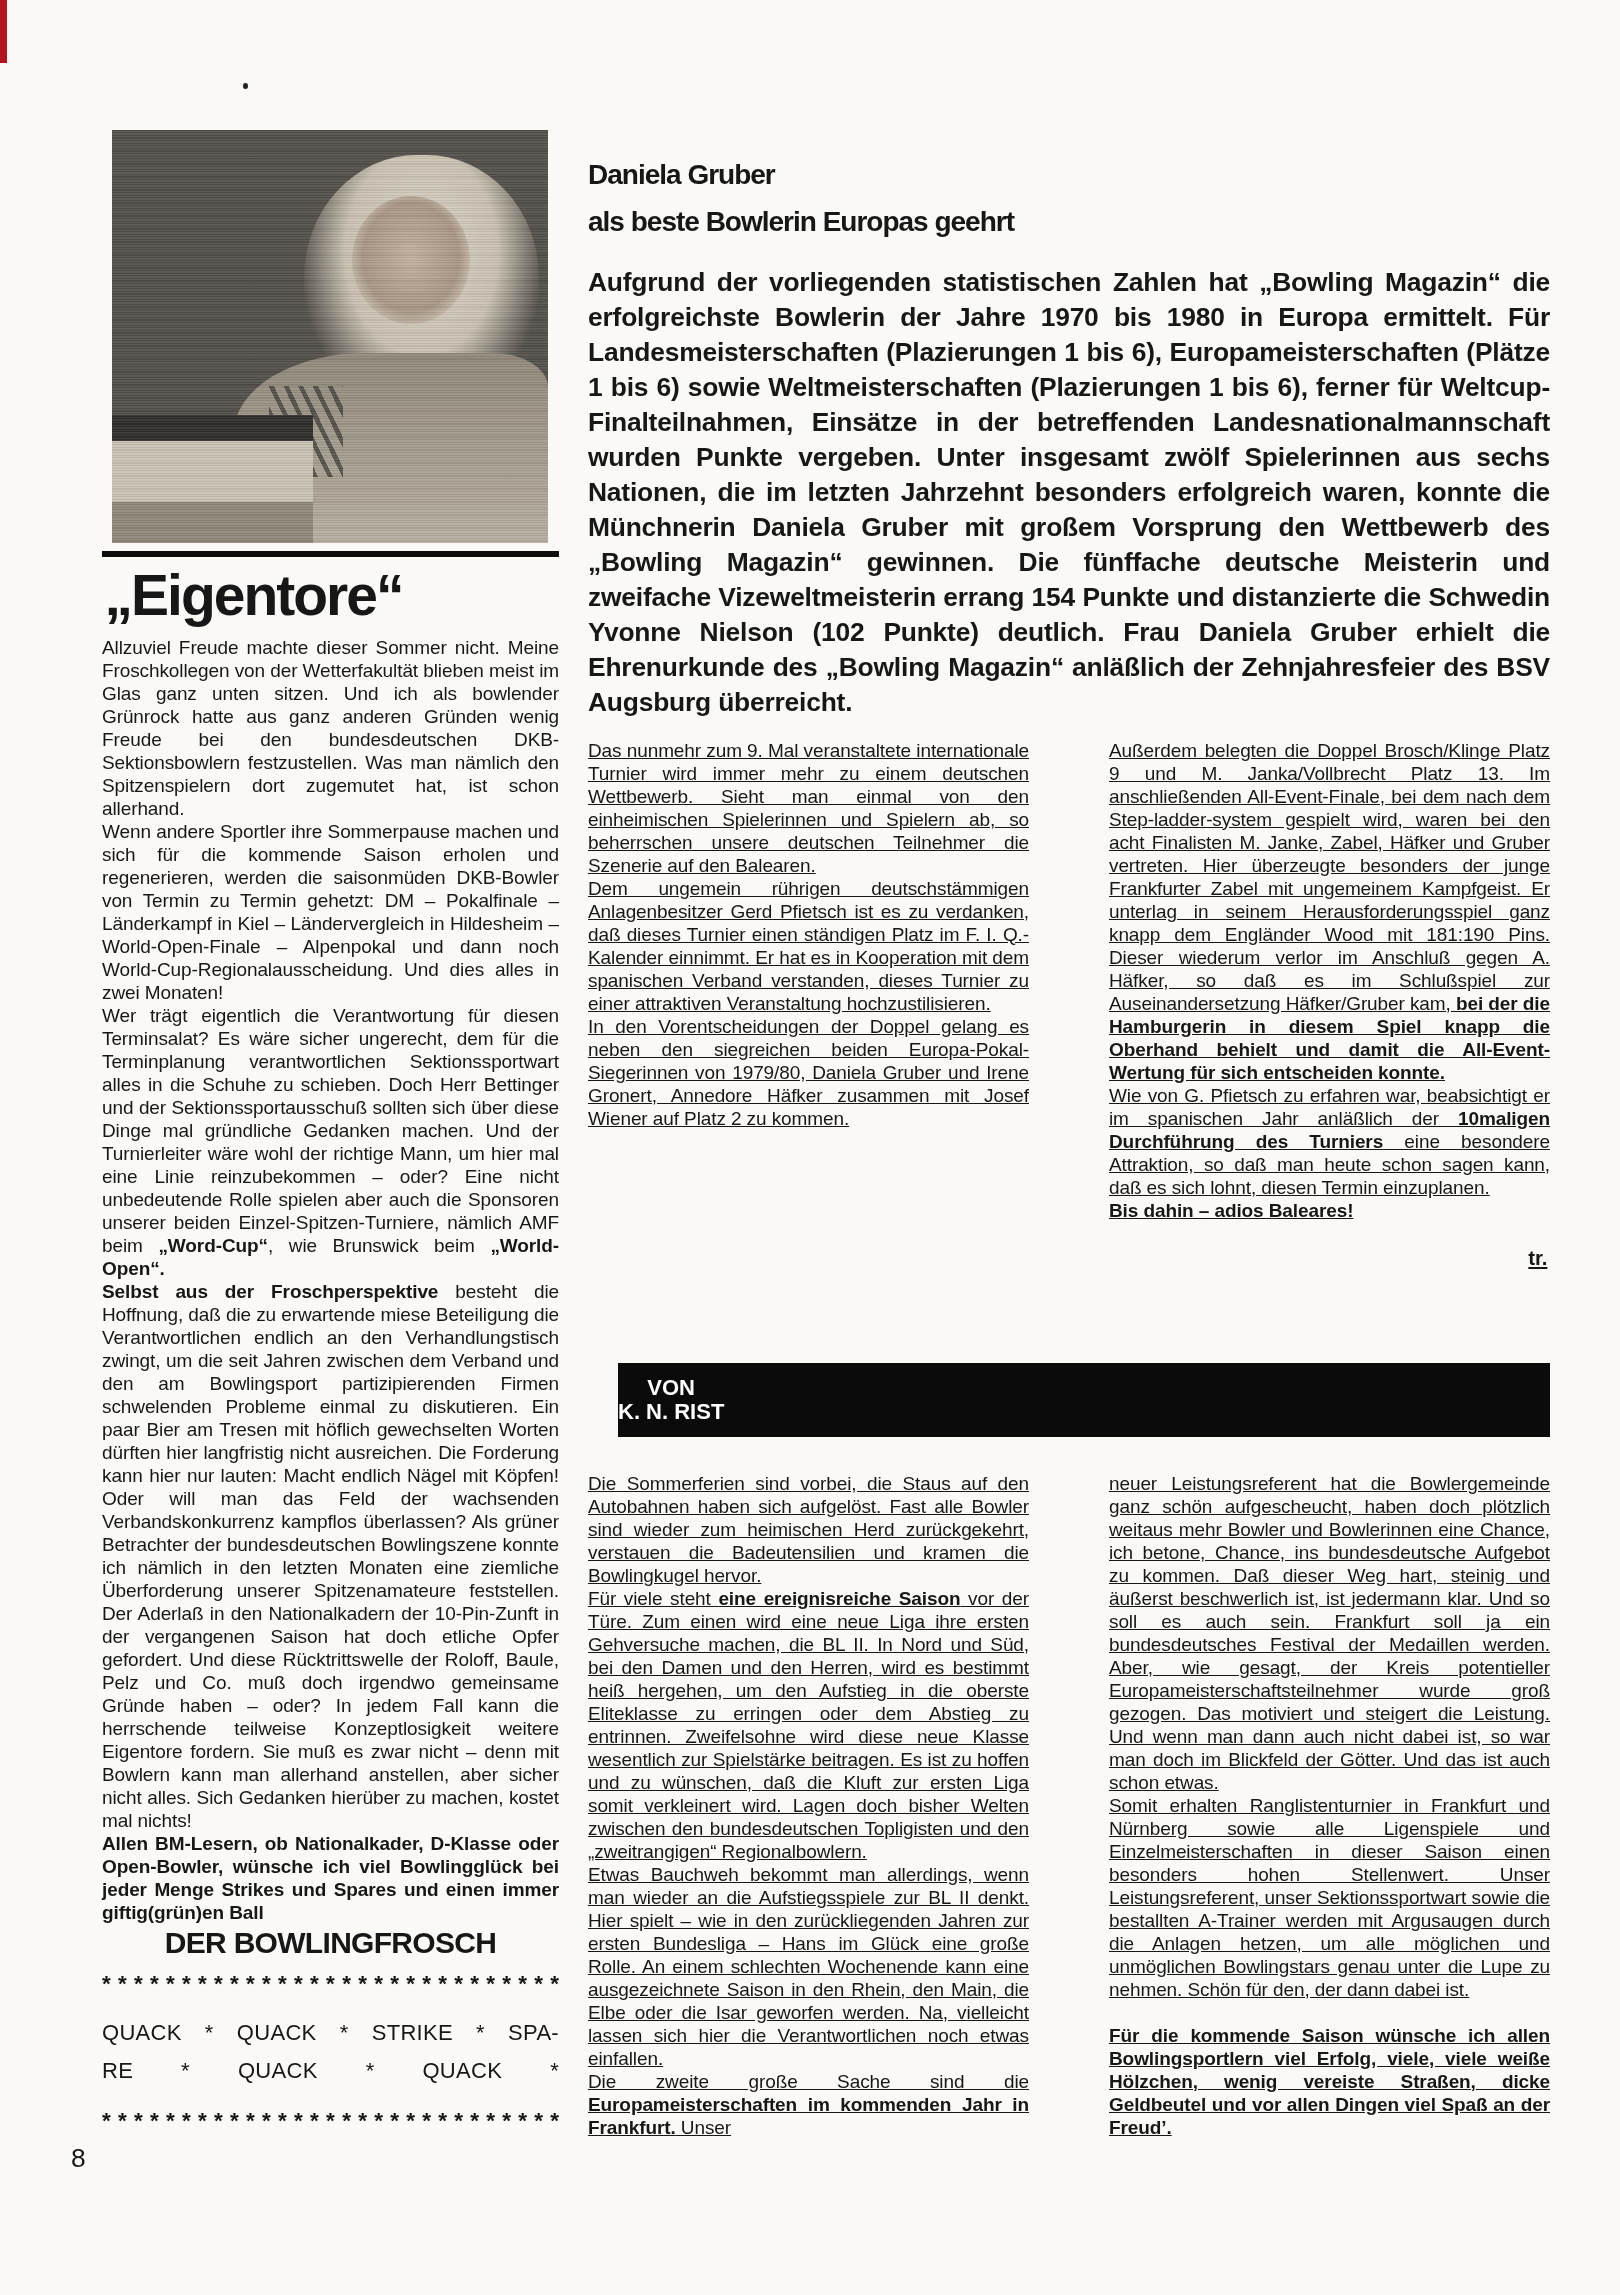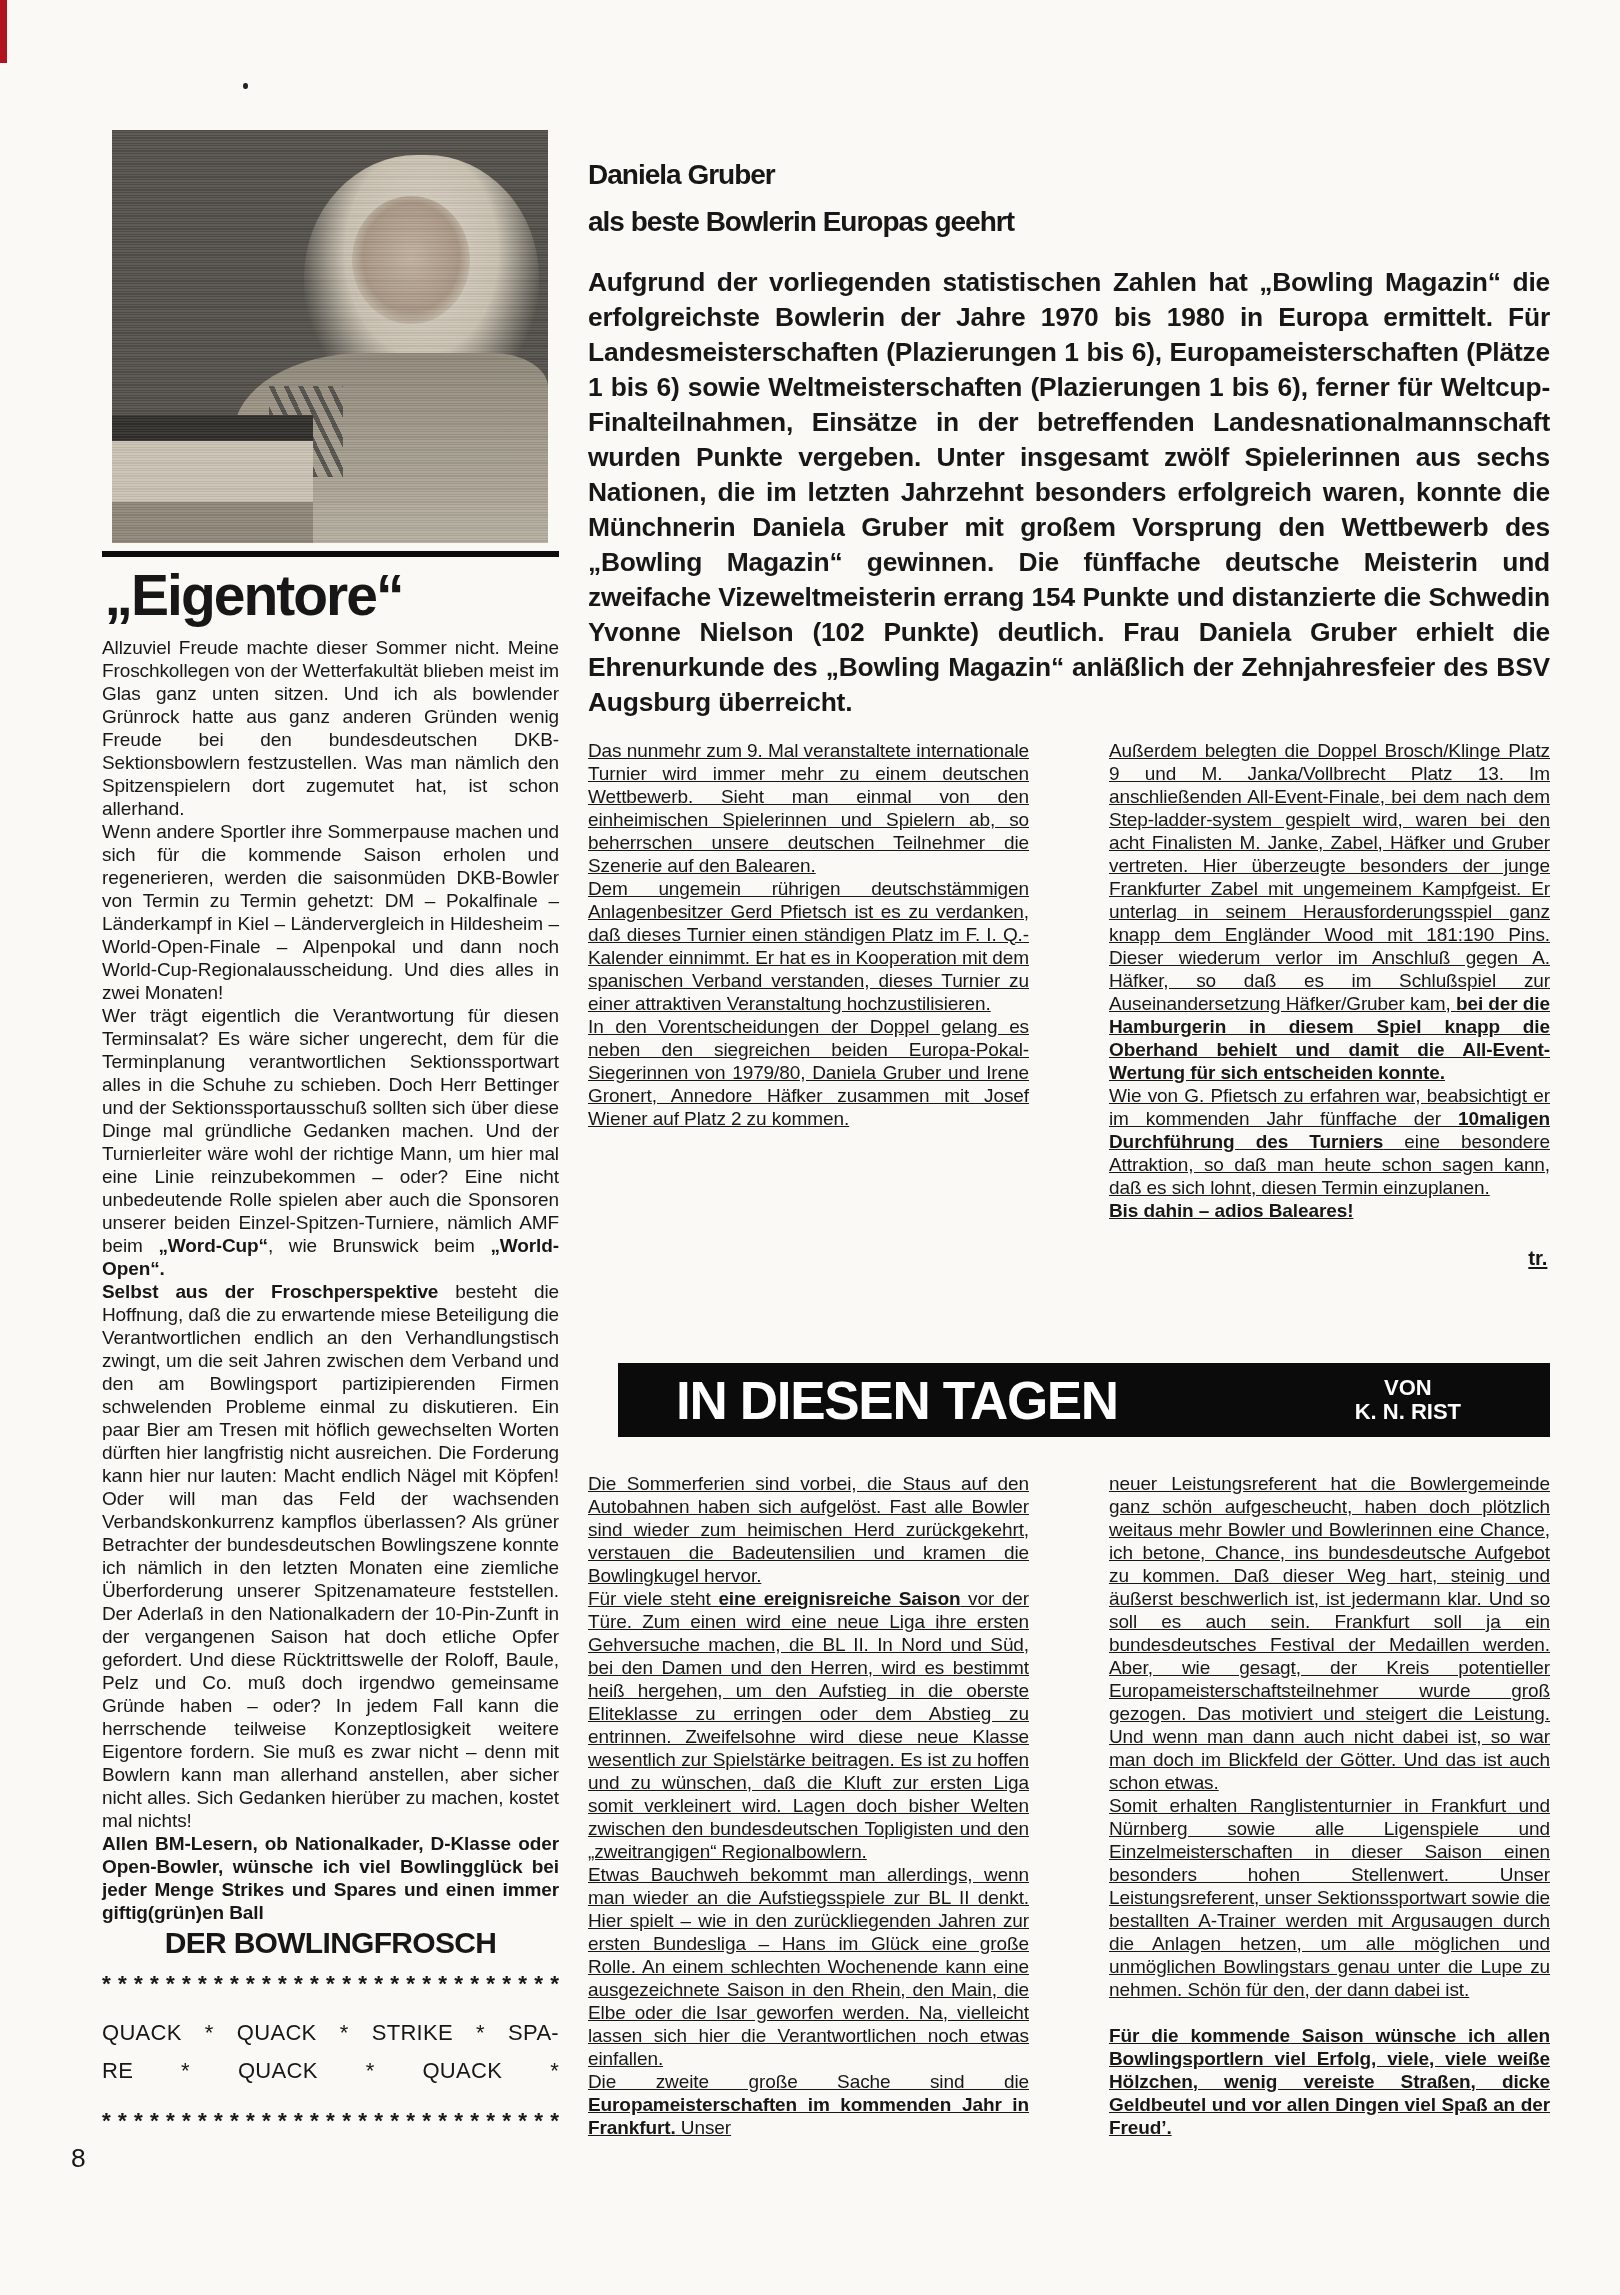--- a/index.html
+++ b/index.html
@@ -116,30 +116,29 @@
   <div class="article2">
     <div class="cols copy">
       <div class="col">
           <p class="para"><span>Das nunmehr zum 9. Mal veranstaltete internationale Turnier wird immer mehr zu einem deutschen Wettbewerb. Sieht man einmal von den einheimischen Spielerinnen und Spielern ab, so beherrschen unsere deutschen Teilnehmer die Szenerie auf den Balearen.</span></p>
           <p class="para"><span>Dem ungemein rührigen deutschstämmigen Anlagenbesitzer Gerd Pfietsch ist es zu verdanken, daß dieses Turnier einen ständigen Platz im F. I. Q.-Kalender einnimmt. Er hat es in Kooperation mit dem spanischen Verband verstanden, dieses Turnier zu einer attraktiven Veranstaltung hochzustilisieren.</span></p>
           <p class="para"><span>In den Vorentscheidungen der Doppel gelang es neben den siegreichen beiden Europa-Pokal-Siegerinnen von 1979/80, Daniela Gruber und Irene Gronert, Annedore Häfker zusammen mit Josef Wiener auf Platz 2 zu kommen.</span></p>
         </div>
       <div class="col">
         <div>
             <p class="para"><span>Außerdem belegten die Doppel Brosch/Klinge Platz 9 und M. Janka/Vollbrecht Platz 13. Im anschließenden All-Event-Finale, bei dem nach dem Step-ladder-system gespielt wird, waren bei den acht Finalisten M. Janke, Zabel, Häfker und Gruber vertreten. Hier überzeugte besonders der junge Frankfurter Zabel mit ungemeinem Kampfgeist. Er unterlag in seinem Herausforderungsspiel ganz knapp dem Engländer Wood mit 181:190 Pins. Dieser wiederum verlor im Anschluß gegen A. Häfker, so daß es im Schlußspiel zur Auseinandersetzung Häfker/Gruber kam, </span><span class="b">bei der die Hamburgerin in diesem Spiel knapp die Oberhand behielt und damit die All-Event-Wertung für sich entscheiden konnte.</span></p>
-            <p class="para"><span>Wie von G. Pfietsch zu erfahren war, beabsichtigt er im kommenden Jahr fünffache der </span><span class="b">10maligen Durchführung des Turniers</span><span> eine besondere Attraktion, so daß man heute schon sagen kann, daß es sich lohnt, diesen Termin einzuplanen.</span></p>
+            <p class="para"><span>Wie von G. Pfietsch zu erfahren war, beabsichtigt er im spanischen Jahr anläßlich der </span><span class="b">10maligen Durchführung des Turniers</span><span> eine besondere Attraktion, so daß man heute schon sagen kann, daß es sich lohnt, diesen Termin einzuplanen.</span></p>
             <p class="para"><span class="b">Bis dahin – adios Baleares!</span></p>
           </div>
         <div class="byline-tr">tr.</div>
       </div>
     </div>
   </div>
 
   <div class="banner">
-    <div class="banner-title">IN DIESEN TAGEN</div>
     <div class="banner-byline">
       <div>VON</div>
       <div>K. N. RIST</div>
     </div>
   </div>
 
   <div class="article3">
     <div class="cols copy">
       <div class="col">
           <p class="para"><span>Die Sommerferien sind vorbei, die Staus auf den Autobahnen haben sich aufgelöst. Fast alle Bowler sind wieder zum heimischen Herd zurückgekehrt, verstauen die Badeutensilien und kramen die Bowlingkugel hervor.</span></p>

